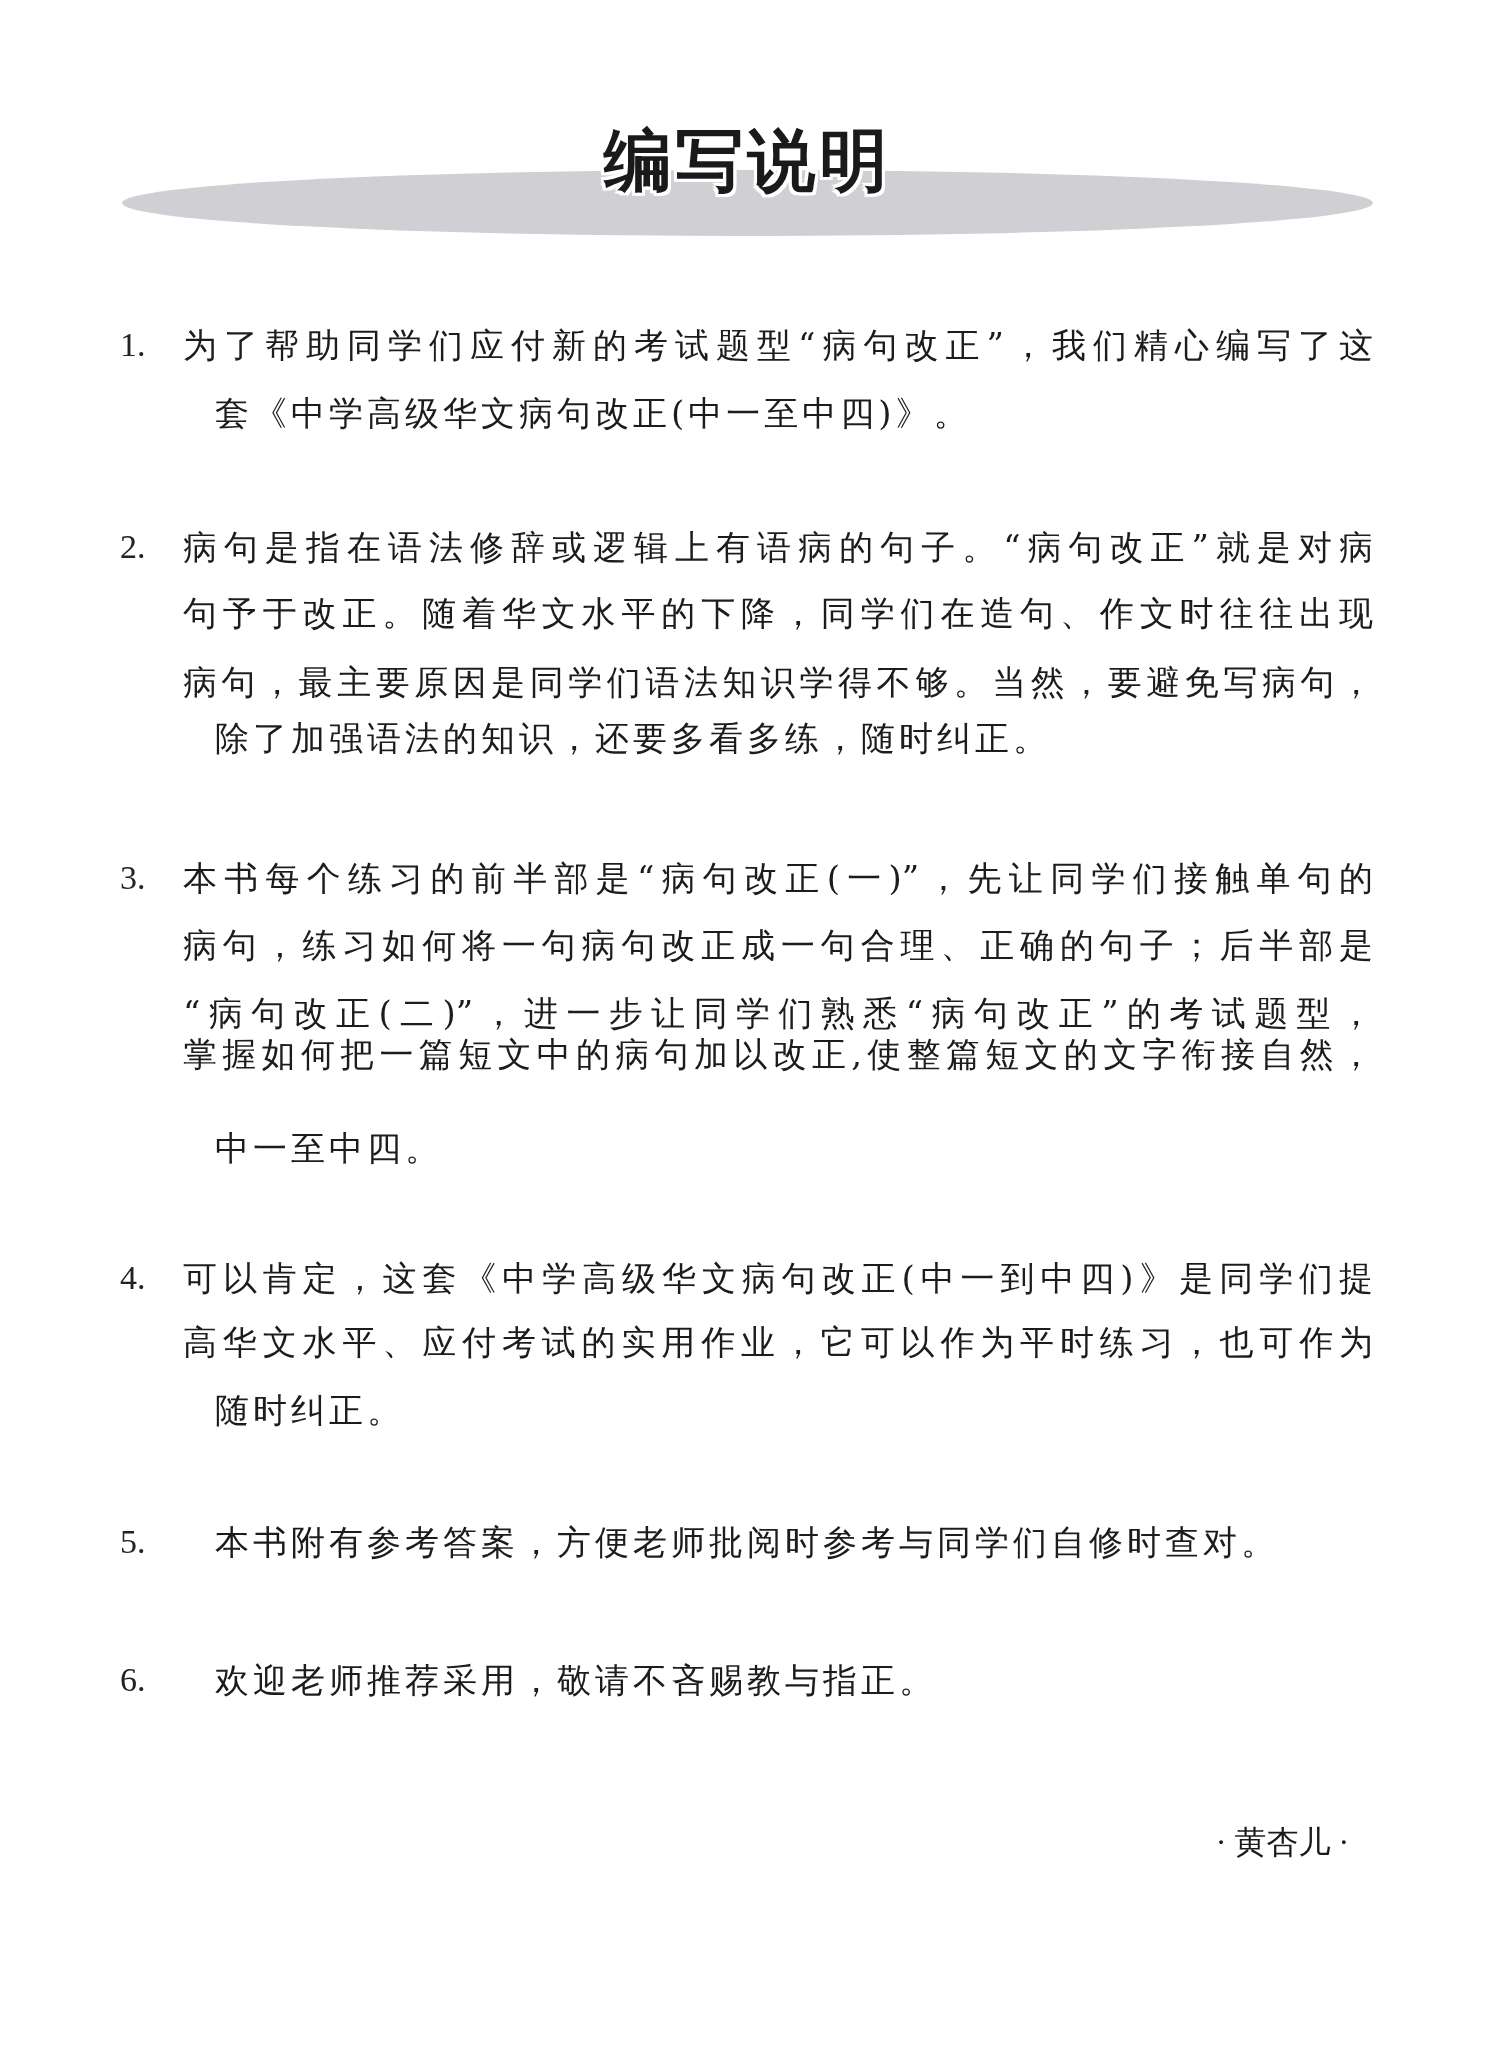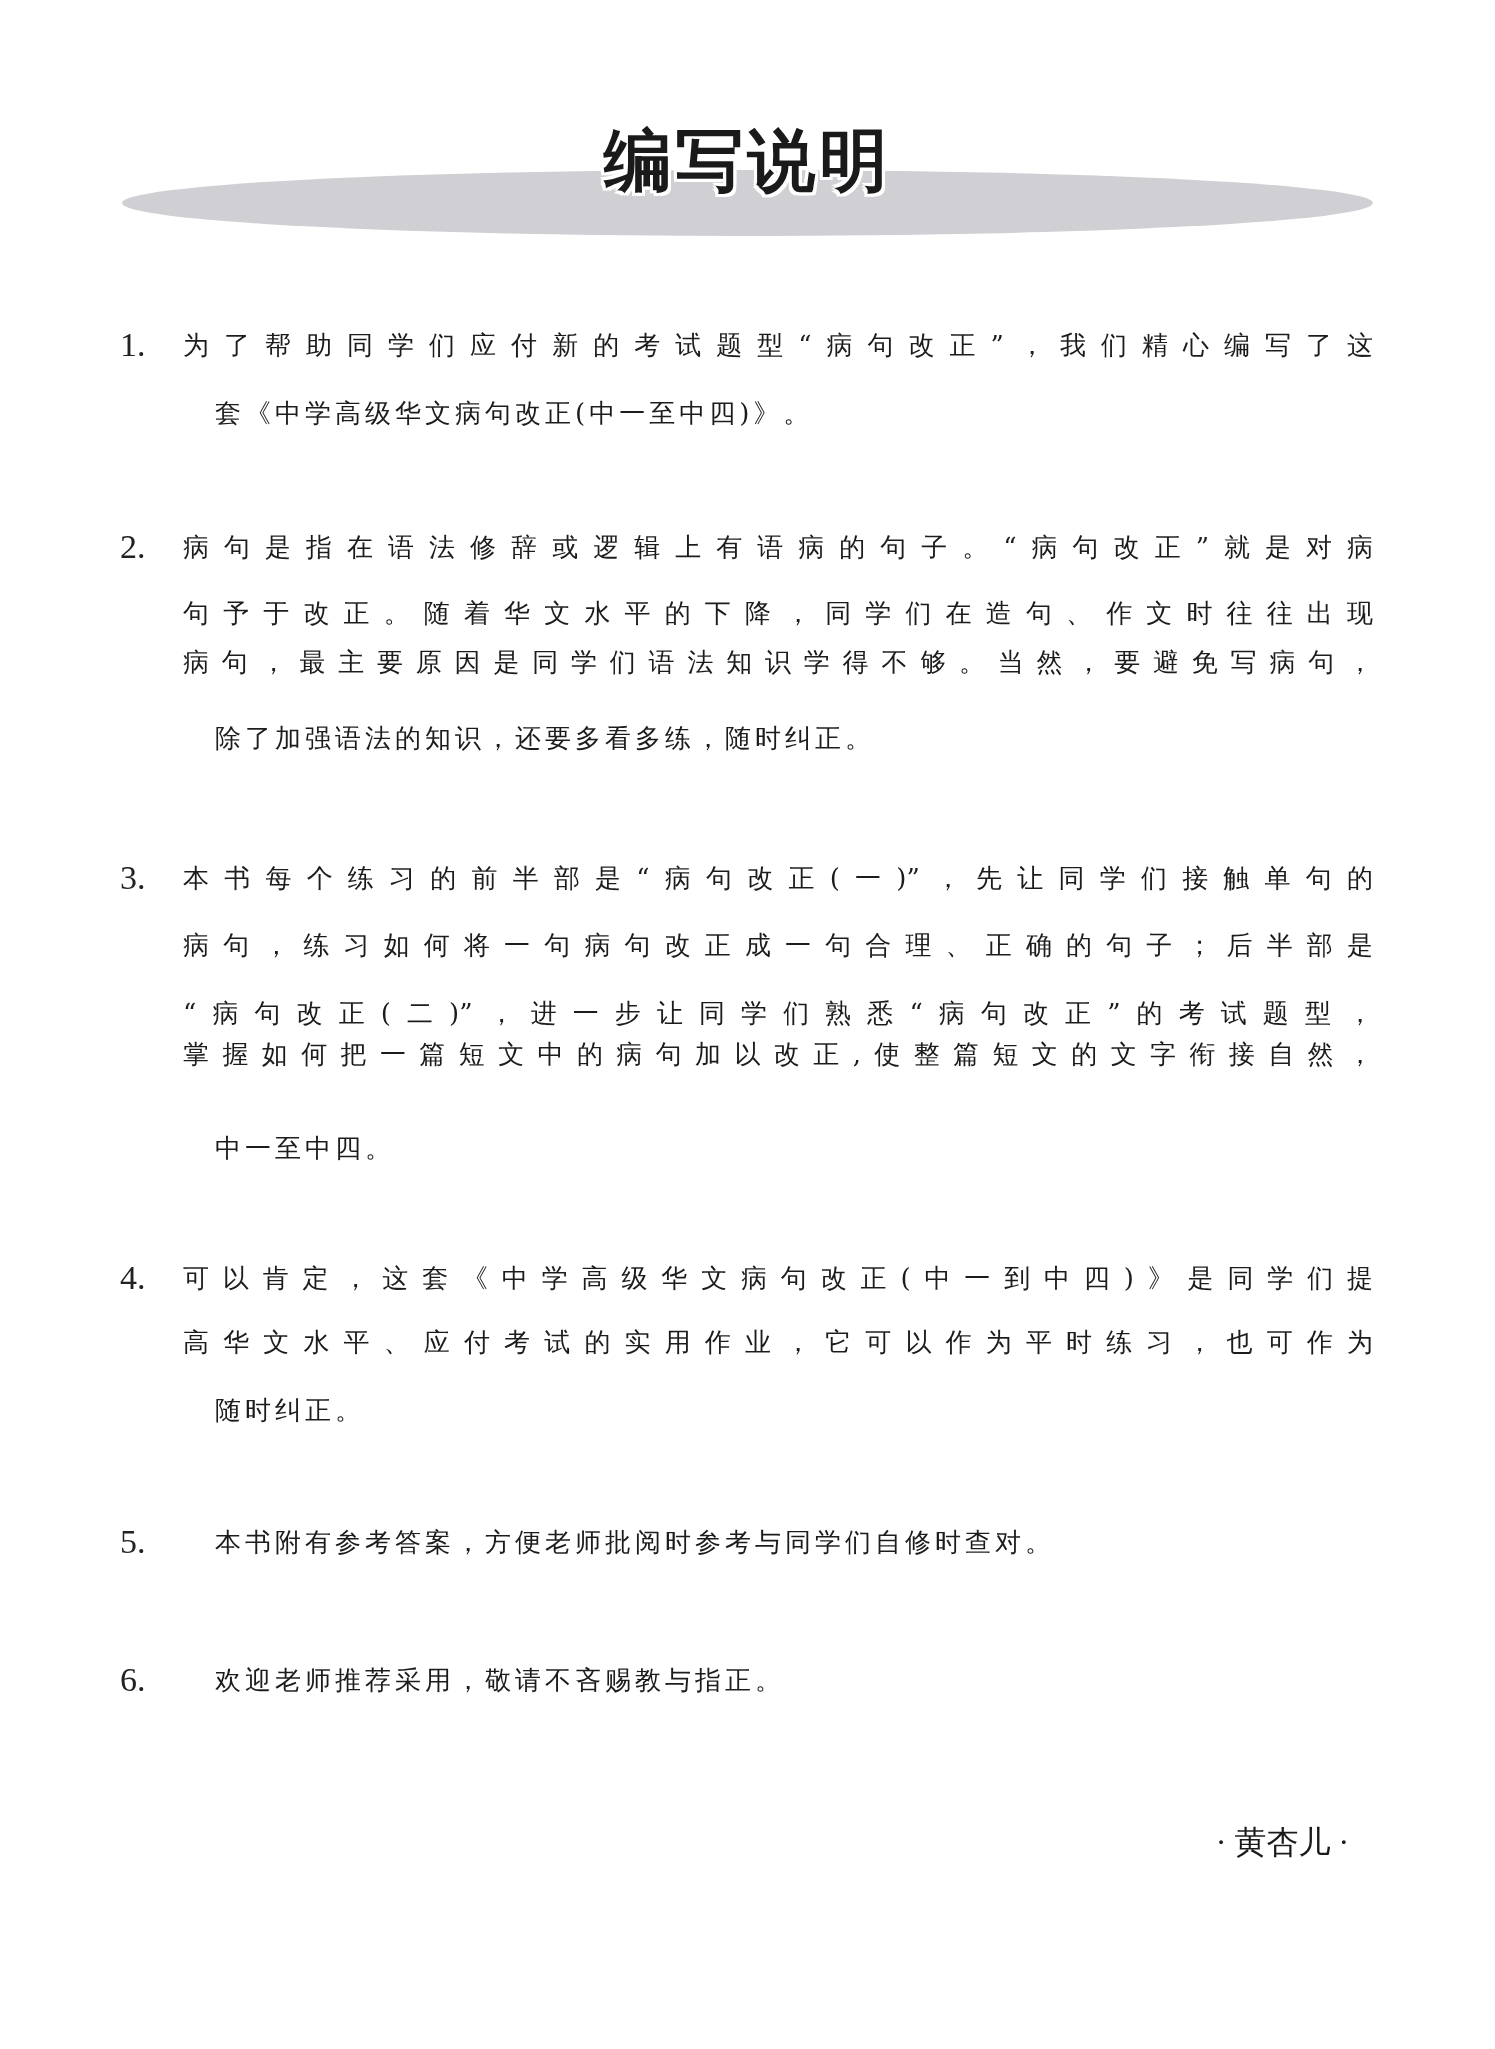--- a/index.html
+++ b/index.html
@@ -14,21 +14,21 @@
     text-shadow: -3px -3px 0 #fff, 3px -3px 0 #fff, -3px 3px 0 #fff, 3px 3px 0 #fff,
                  0 -3px 0 #fff, 0 3px 0 #fff, -3px 0 0 #fff, 3px 0 0 #fff;
     white-space: nowrap;
   }
   .num {
     position: absolute; left: 120px; width: 50px; height: 68px; line-height: 68px;
     font-family: "Liberation Serif", "DejaVu Serif", serif; font-size: 34px; color: #222;
   }
   .line {
     position: absolute; left: 183px; height: 68px; line-height: 68px;
-    font-family: "DejaVu Serif", "Liberation Serif", serif; font-size: 26px; color: #1c1c1c;
+    font-family: "DejaVu Serif", "Liberation Serif", serif; font-size: 34px; color: #1c1c1c;
     white-space: nowrap; overflow: visible;
   }
   .line.full { width: 1190px; text-align: justify; text-align-last: justify; }
   .line.partial { letter-spacing: 4px; margin-left: 32px; }
   .signature {
     position: absolute; left: 1200px; top: 1820px; width: 165px; height: 44px; line-height: 44px;
     font-family: Liberation Serif, serif; font-size: 32px; color: #1a1a1a; white-space: nowrap;
     text-align: center;
   }
 </style>
@@ -45,21 +45,21 @@
   <div>
     <div class="num" style="top:311px">1.</div>
     <div class="line full" style="top:311px">为​了​帮​助​同​学​们​应​付​新​的​考​试​题​型​“​病​句​改​正​”​，​我​们​精​心​编​写​了​这</div>
     <div class="line partial" style="top:379px">套《中学高级华文病句改正(中一至中四)》。</div>
   </div>
 
   <div>
     <div class="num" style="top:513px">2.</div>
     <div class="line full" style="top:513px">病​句​是​指​在​语​法​修​辞​或​逻​辑​上​有​语​病​的​句​子​。​“​病​句​改​正​”​就​是​对​病</div>
     <div class="line full" style="top:579px">句​予​于​改​正​。​随​着​华​文​水​平​的​下​降​，​同​学​们​在​造​句​、​作​文​时​往​往​出​现</div>
-    <div class="line full" style="top:628px">病​句​，​最​主​要​原​因​是​同​学​们​语​法​知​识​学​得​不​够​。​当​然​，​要​避​免​写​病​句​，</div>
+    <div class="line full" style="top:648px">病​句​，​最​主​要​原​因​是​同​学​们​语​法​知​识​学​得​不​够​。​当​然​，​要​避​免​写​病​句​，</div>
     <div class="line partial" style="top:704px">除了加强语法的知识，还要多看多练，随时纠正。</div>
   </div>
 
   <div>
     <div class="num" style="top:844px">3.</div>
     <div class="line full" style="top:844px">本​书​每​个​练​习​的​前​半​部​是​“​病​句​改​正​(​一​)​”​，​先​让​同​学​们​接​触​单​句​的</div>
     <div class="line full" style="top:911px">病​句​，​练​习​如​何​将​一​句​病​句​改​正​成​一​句​合​理​、​正​确​的​句​子​；​后​半​部​是</div>
     <div class="line full" style="top:979px">“​病​句​改​正​(​二​)​”​，​进​一​步​让​同​学​们​熟​悉​“​病​句​改​正​”​的​考​试​题​型​，</div>
     <div class="line full" style="top:1020px">掌​握​如​何​把​一​篇​短​文​中​的​病​句​加​以​改​正​,​使​整​篇​短​文​的​文​字​衔​接​自​然​，</div>
     <div class="line partial" style="top:1114px">中一至中四。</div>

